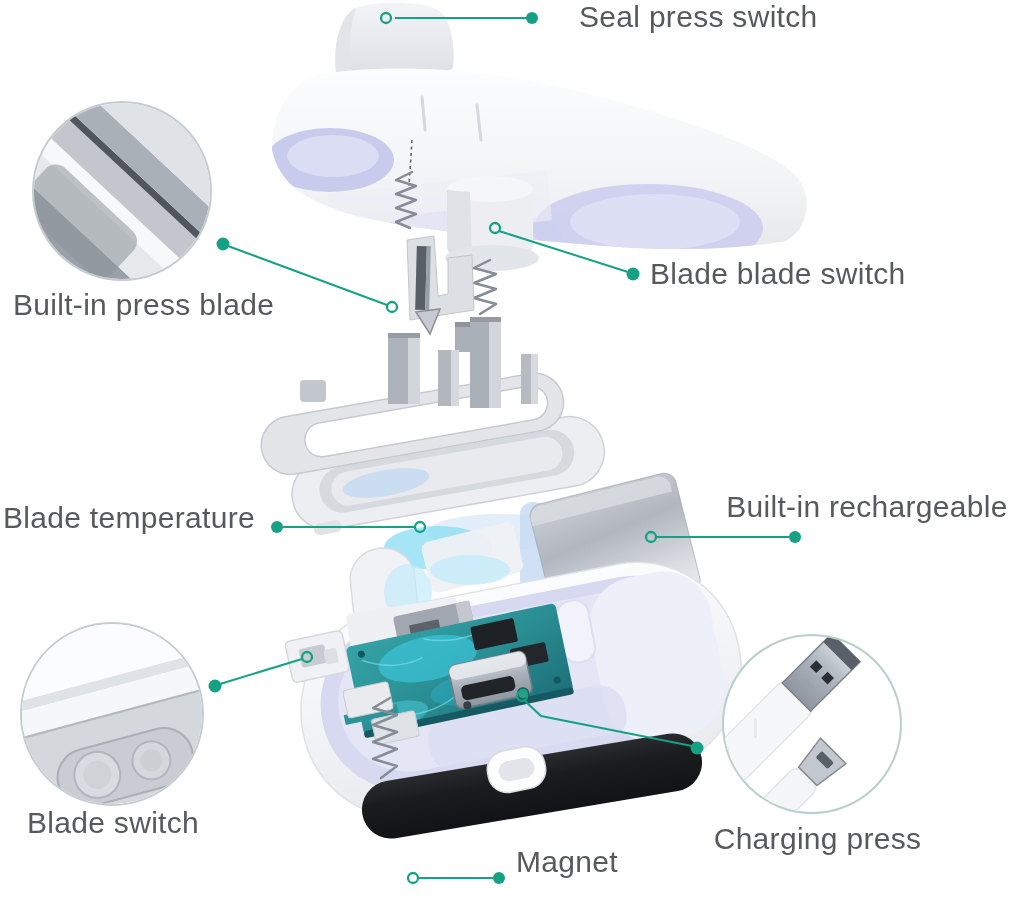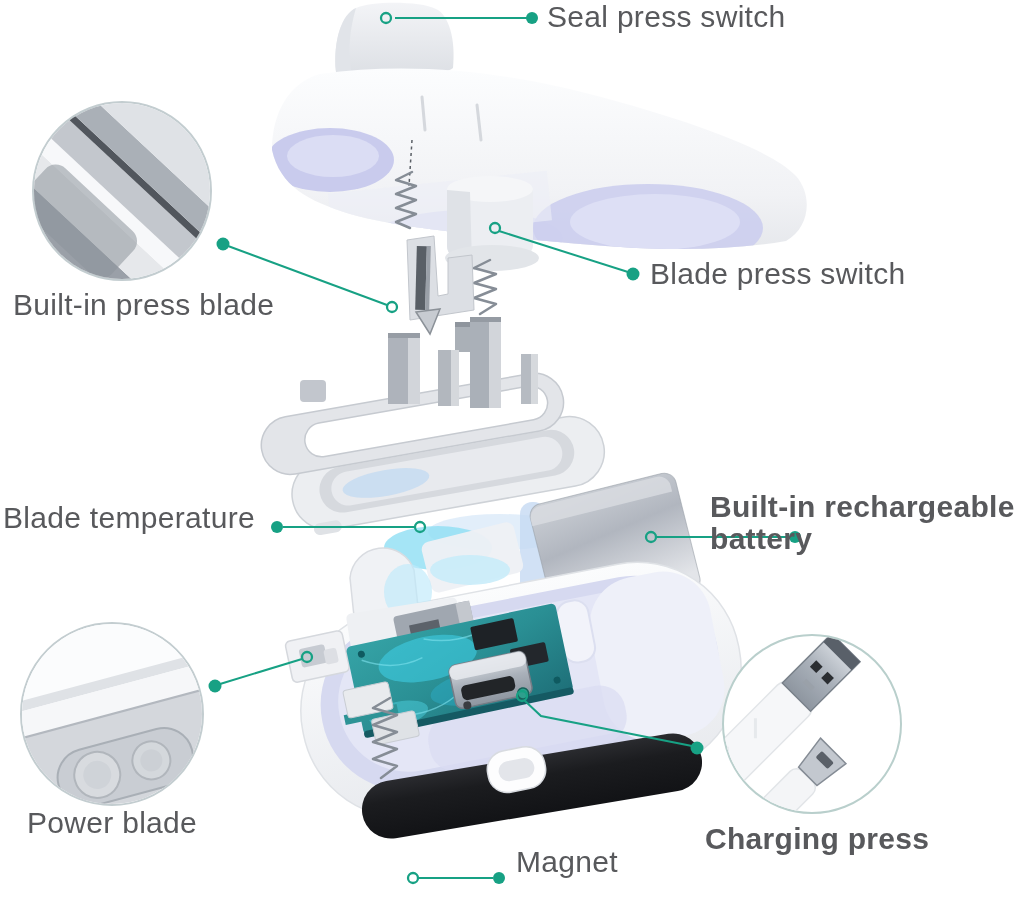--- a/index.html
+++ b/index.html
@@ -8,21 +8,21 @@
     --bg:#FFFFFF;
   }
   html,body{margin:0;padding:0;background:var(--bg);}
   body{width:1024px;height:906px;position:relative;overflow:hidden;
        font-family:"Liberation Sans", sans-serif;}
   #stage{position:absolute;inset:0;width:1024px;height:906px;}
   .label{
     position:absolute;color:var(--label);font-size:30px;line-height:32px;
     letter-spacing:.3px;white-space:nowrap;user-select:none;
   }
-  .label.center{white-space:normal;font-weight:bold;}
+  .label.center{text-align:center;white-space:normal;}
 </style>
 </head>
 <body>
 
 <svg id="stage" viewBox="0 0 1024 906">
   <defs>
     <linearGradient id="gCap" x1="0" y1="0" x2="0" y2="1">
       <stop offset="0" stop-color="#fcfdfe"></stop>
         <stop offset="0.7" stop-color="#f1f2f5"></stop>
         <stop offset="1" stop-color="#e6e8ec"></stop>
@@ -300,24 +300,23 @@
     </g>
     <g>
       <polyline points="524,700 541,716 692,746"></polyline>
       <circle cx="522" cy="696" r="5" stroke-width="2.3"></circle>
       <circle cx="697" cy="748" r="6.5" fill="#17A184" stroke="none"></circle>
     </g>
   </g>
 </svg>
 
 <div>
-  <div class="label" style="left:547px;top:1px">Seal press switch</div>
+  <div class="label" style="left:579px;top:1px">Seal press switch</div>
   <div class="label" style="left:13px;top:289px">Built-in press blade</div>
-  <div class="label" style="left:650px;top:258px">Blade press switch</div>
+  <div class="label" style="left:650px;top:258px">Blade blade switch</div>
   <div class="label" style="left:3px;top:502px">Blade temperature</div>
   <div class="label center" style="left:710px;top:491px;width:314px">
     <div>Built-in rechargeable</div>
-    <div>battery</div>
   </div>
-  <div class="label" style="left:27px;top:807px">Power blade</div>
+  <div class="label" style="left:27px;top:807px">Blade switch</div>
   <div class="label" style="left:516px;top:846px">Magnet</div>
   <div class="label center" style="left:705px;top:823px;width:225px">Charging press</div>
 </div>
 
 </body></html>

